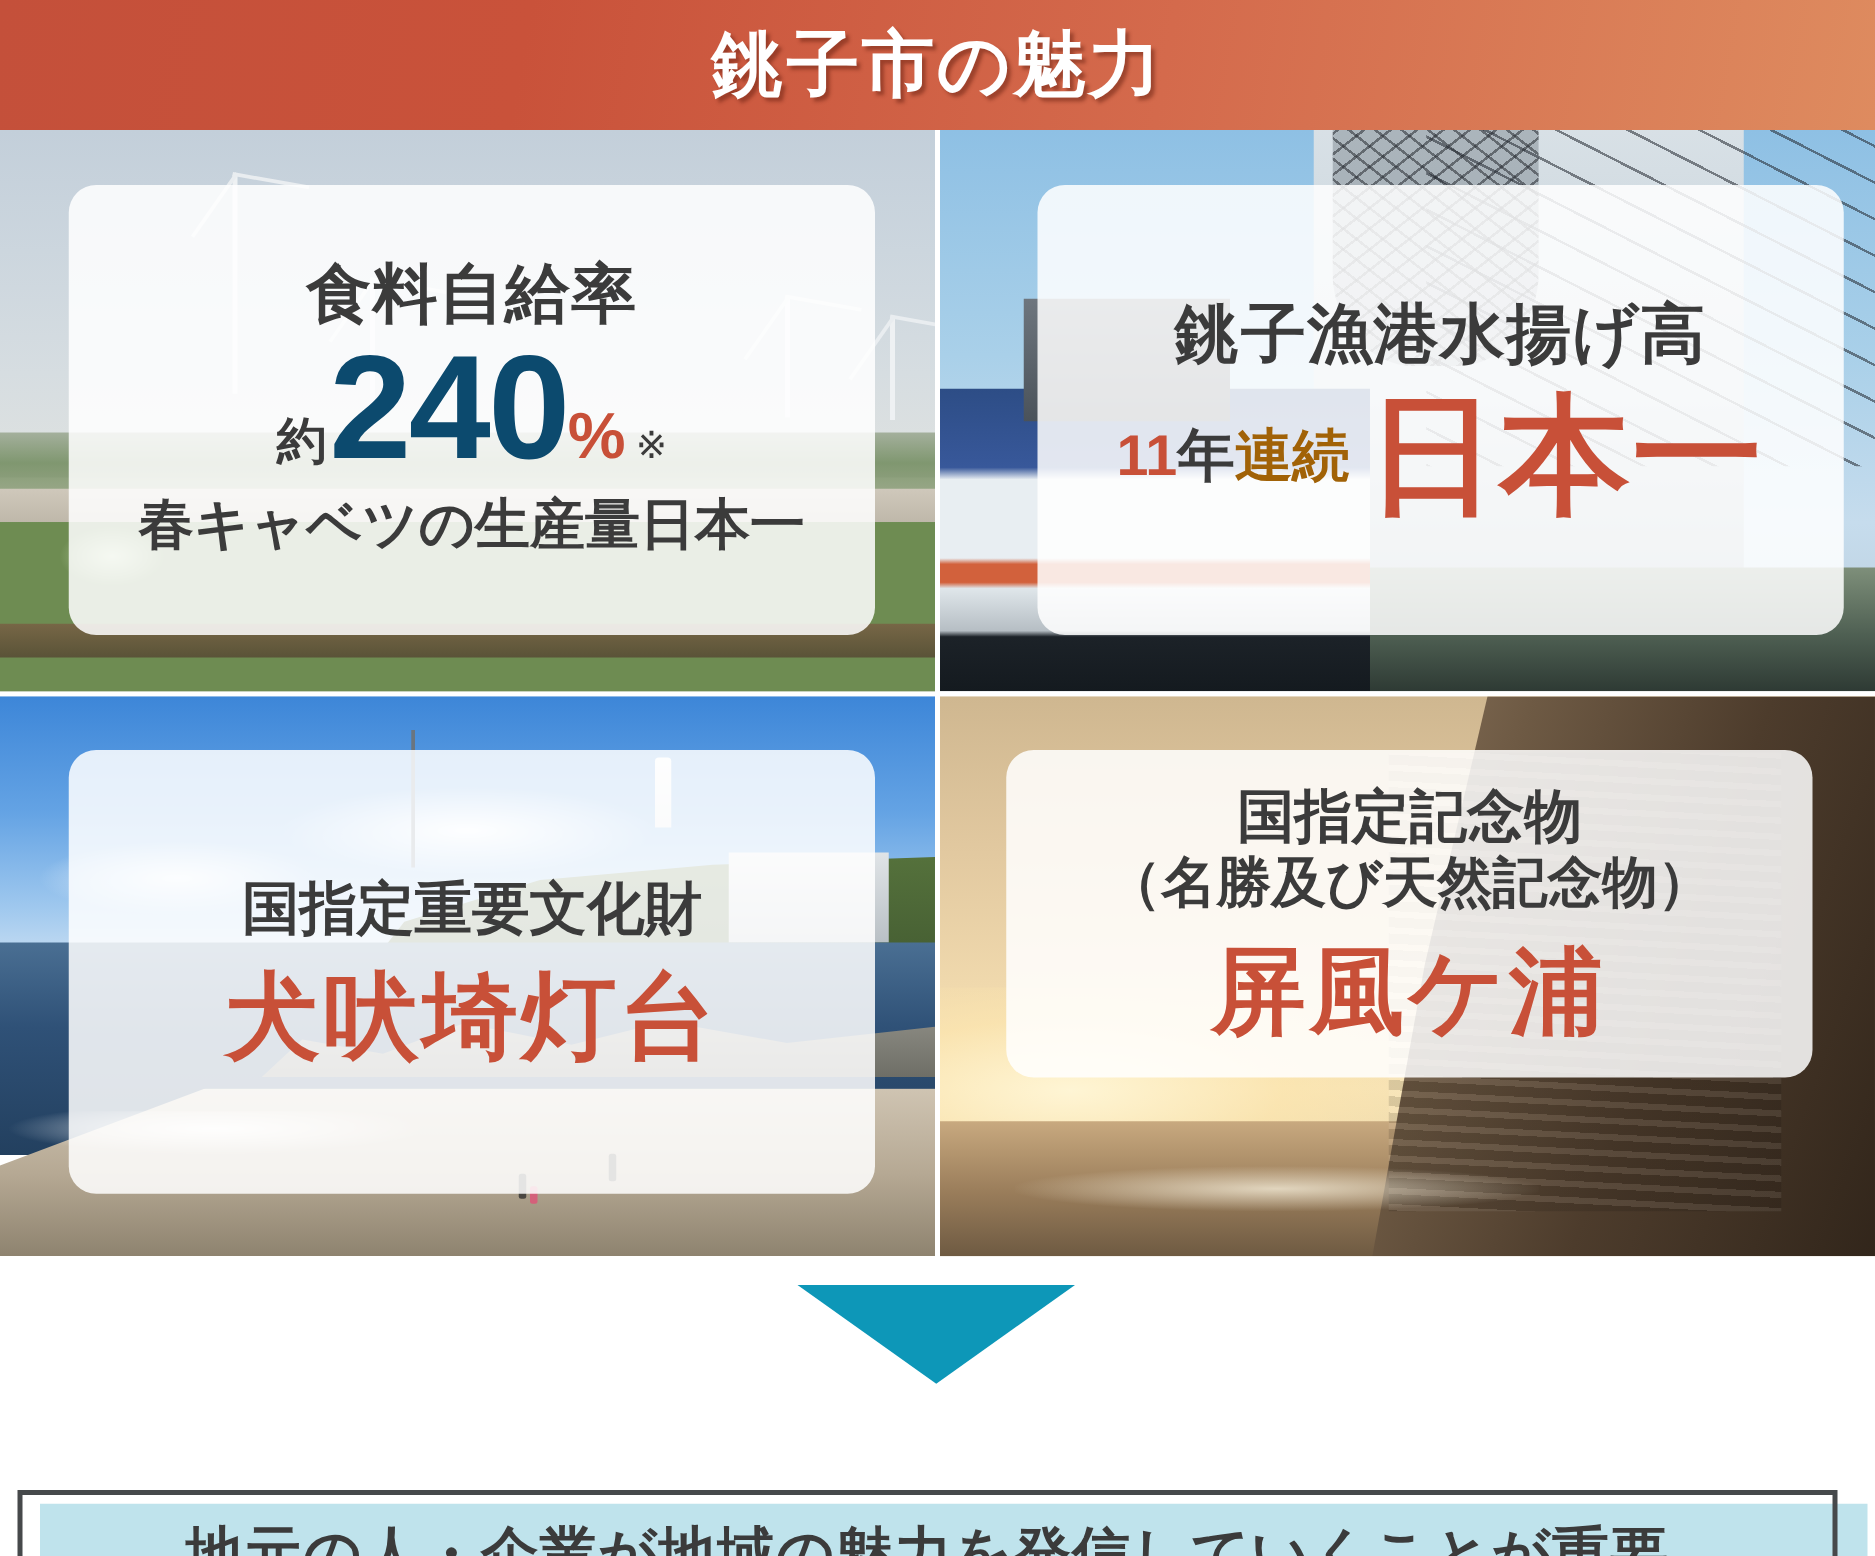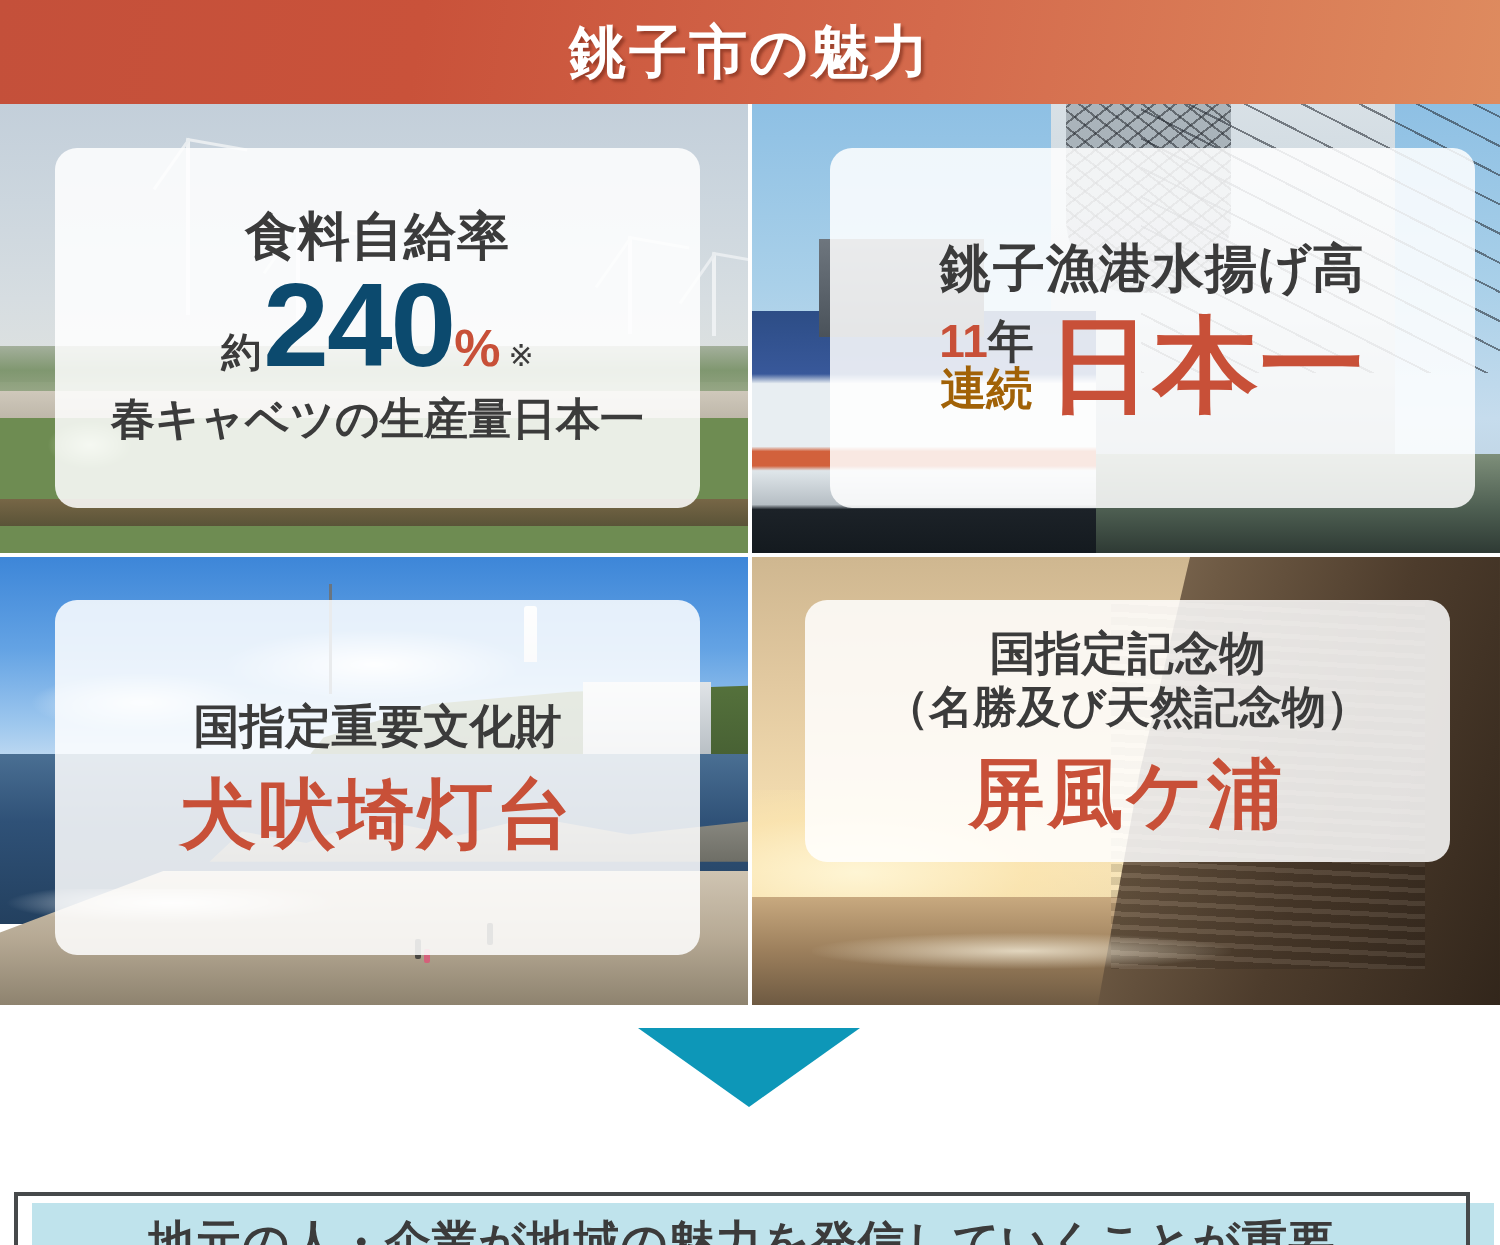--- a/index.html
+++ b/index.html
@@ -287,21 +287,21 @@
 
   
   .rank-row {
     display: flex;
     align-items: center;
     justify-content: center;
     margin-top: 14px;
   }
   .rank-years {
     display: flex;
-    flex-direction: column;
+    flex-direction: row;
     align-items: center;
     line-height: 1.02;
     margin-right: 14px;
   }
   .rank-years-top { font-size: 46px; font-weight: bold; color: #3b3b3b; white-space: nowrap; }
   .rank-years-top .num { color: #c85038; }
   .rank-years-bottom { font-size: 46px; font-weight: bold; color: #a16207; }
   .rank-big {
     color: #c85038;
     font-size: 104px;

